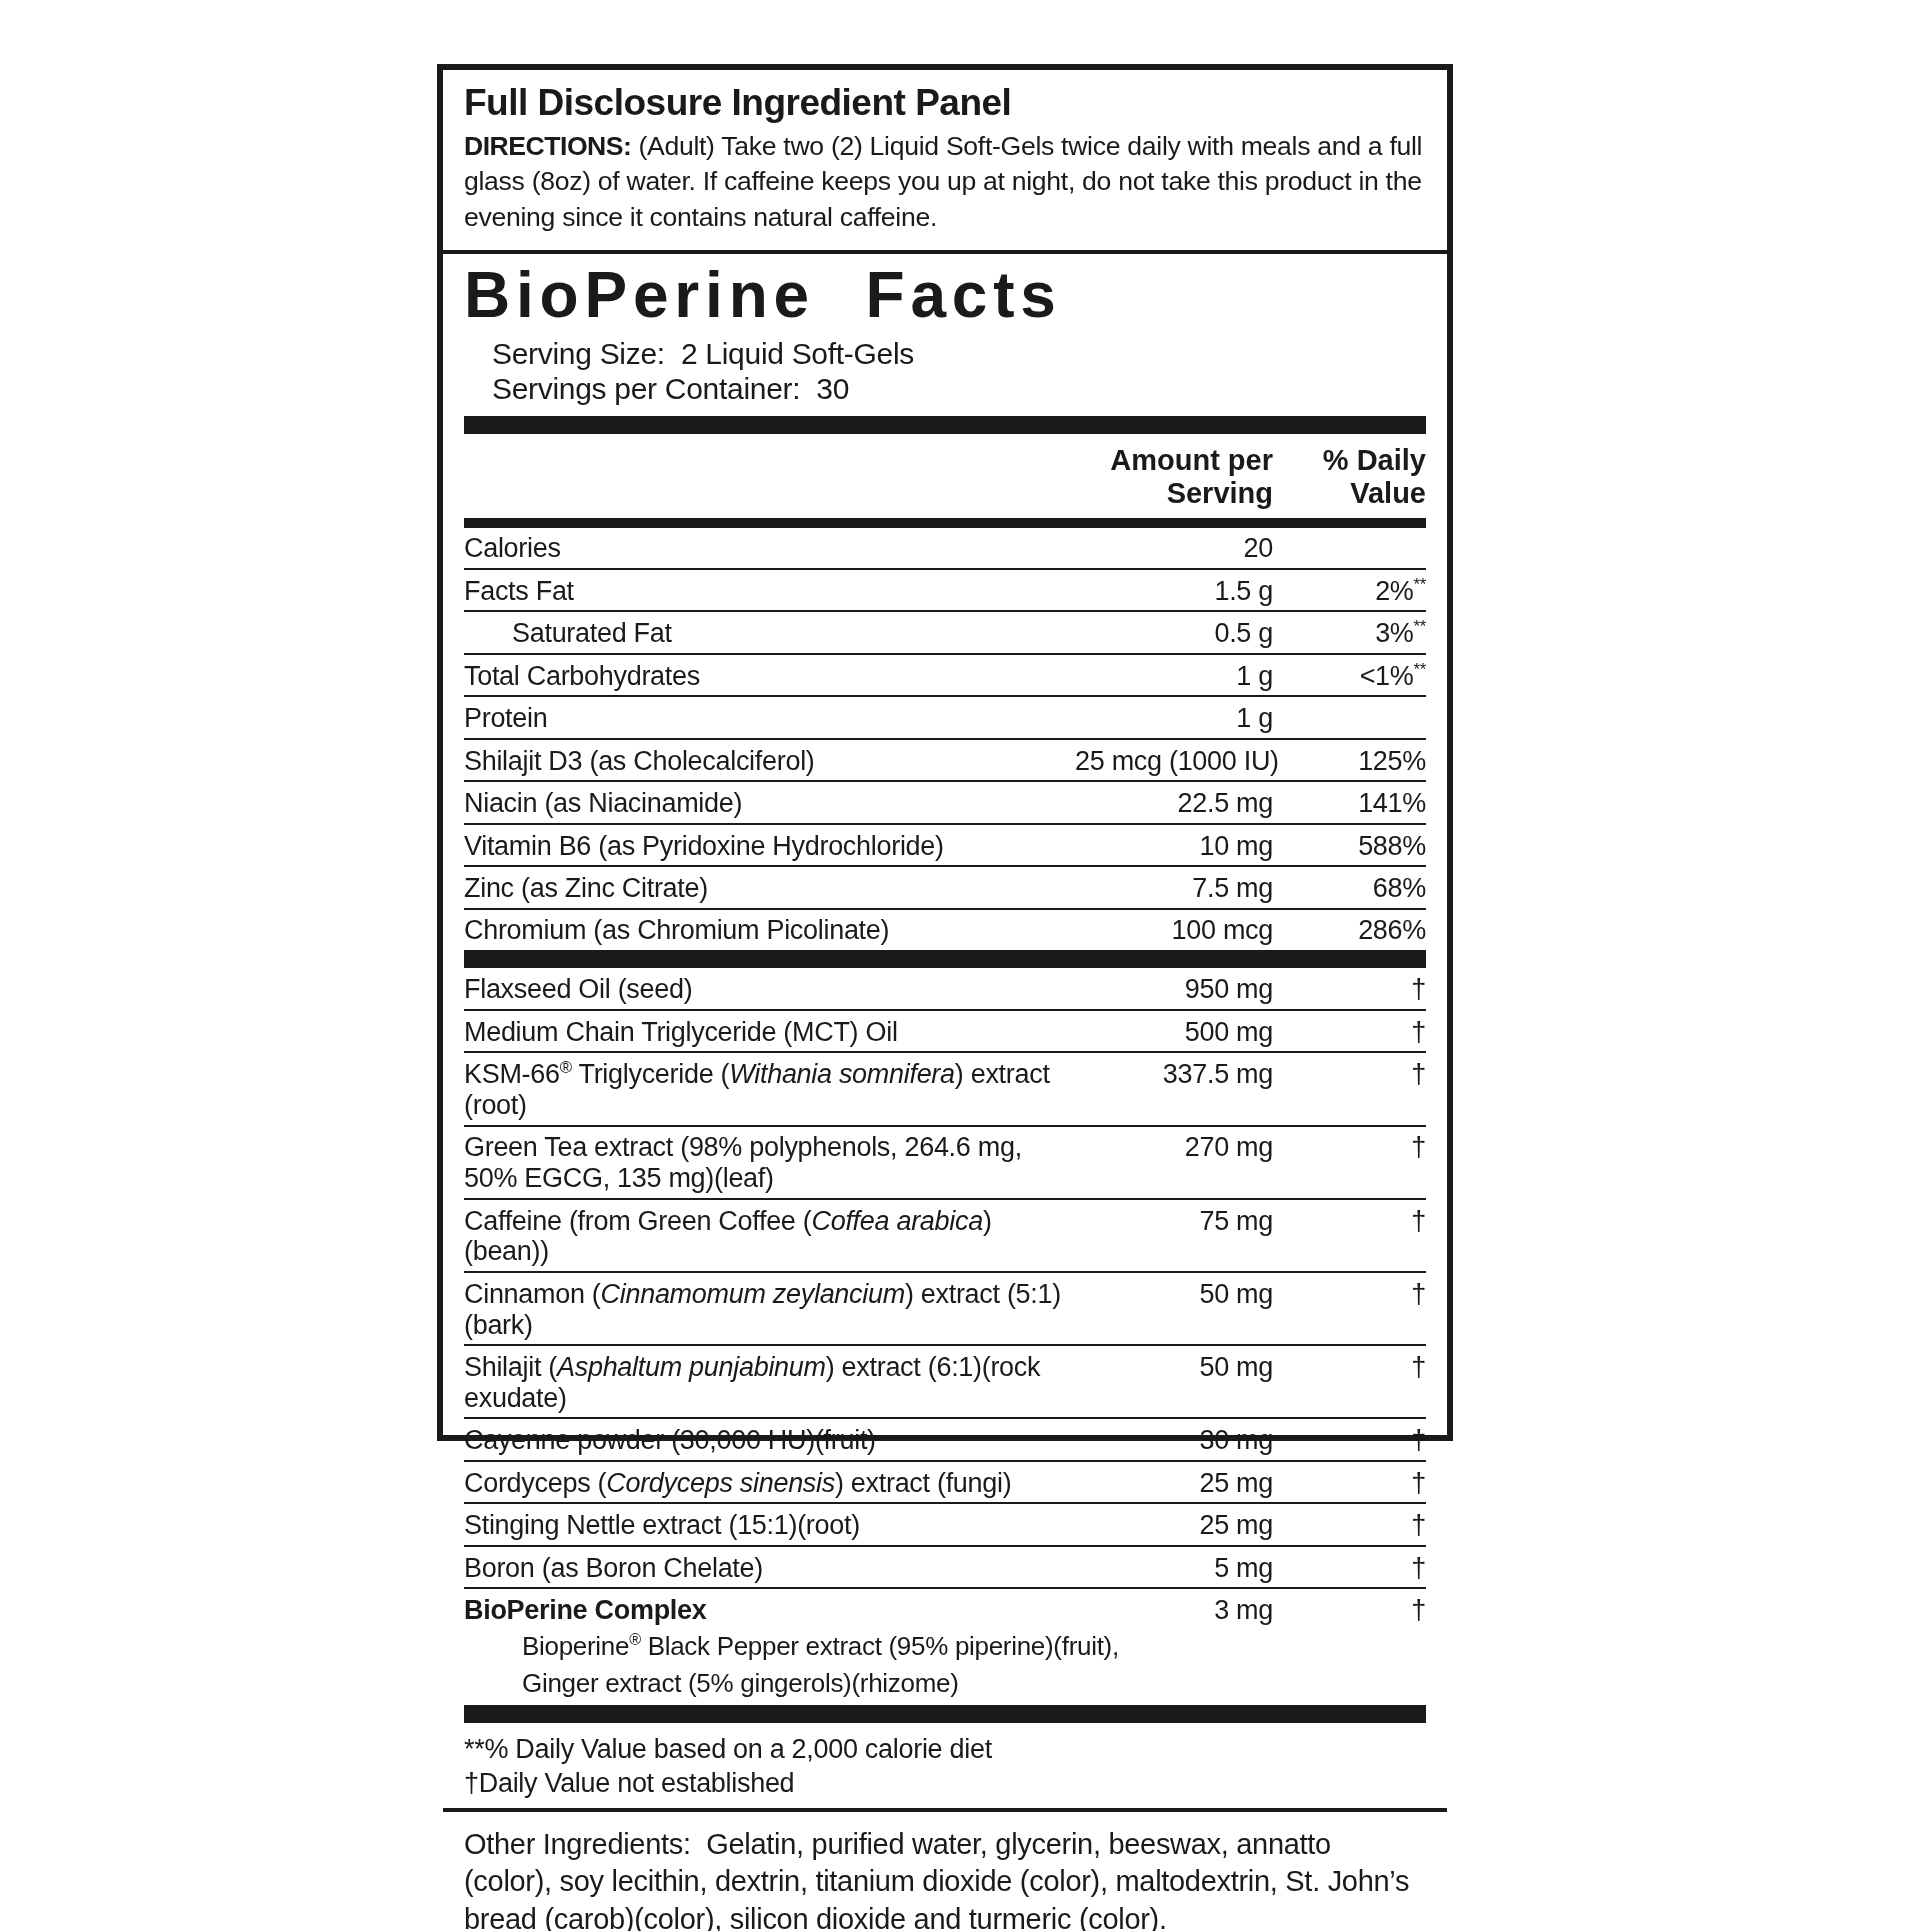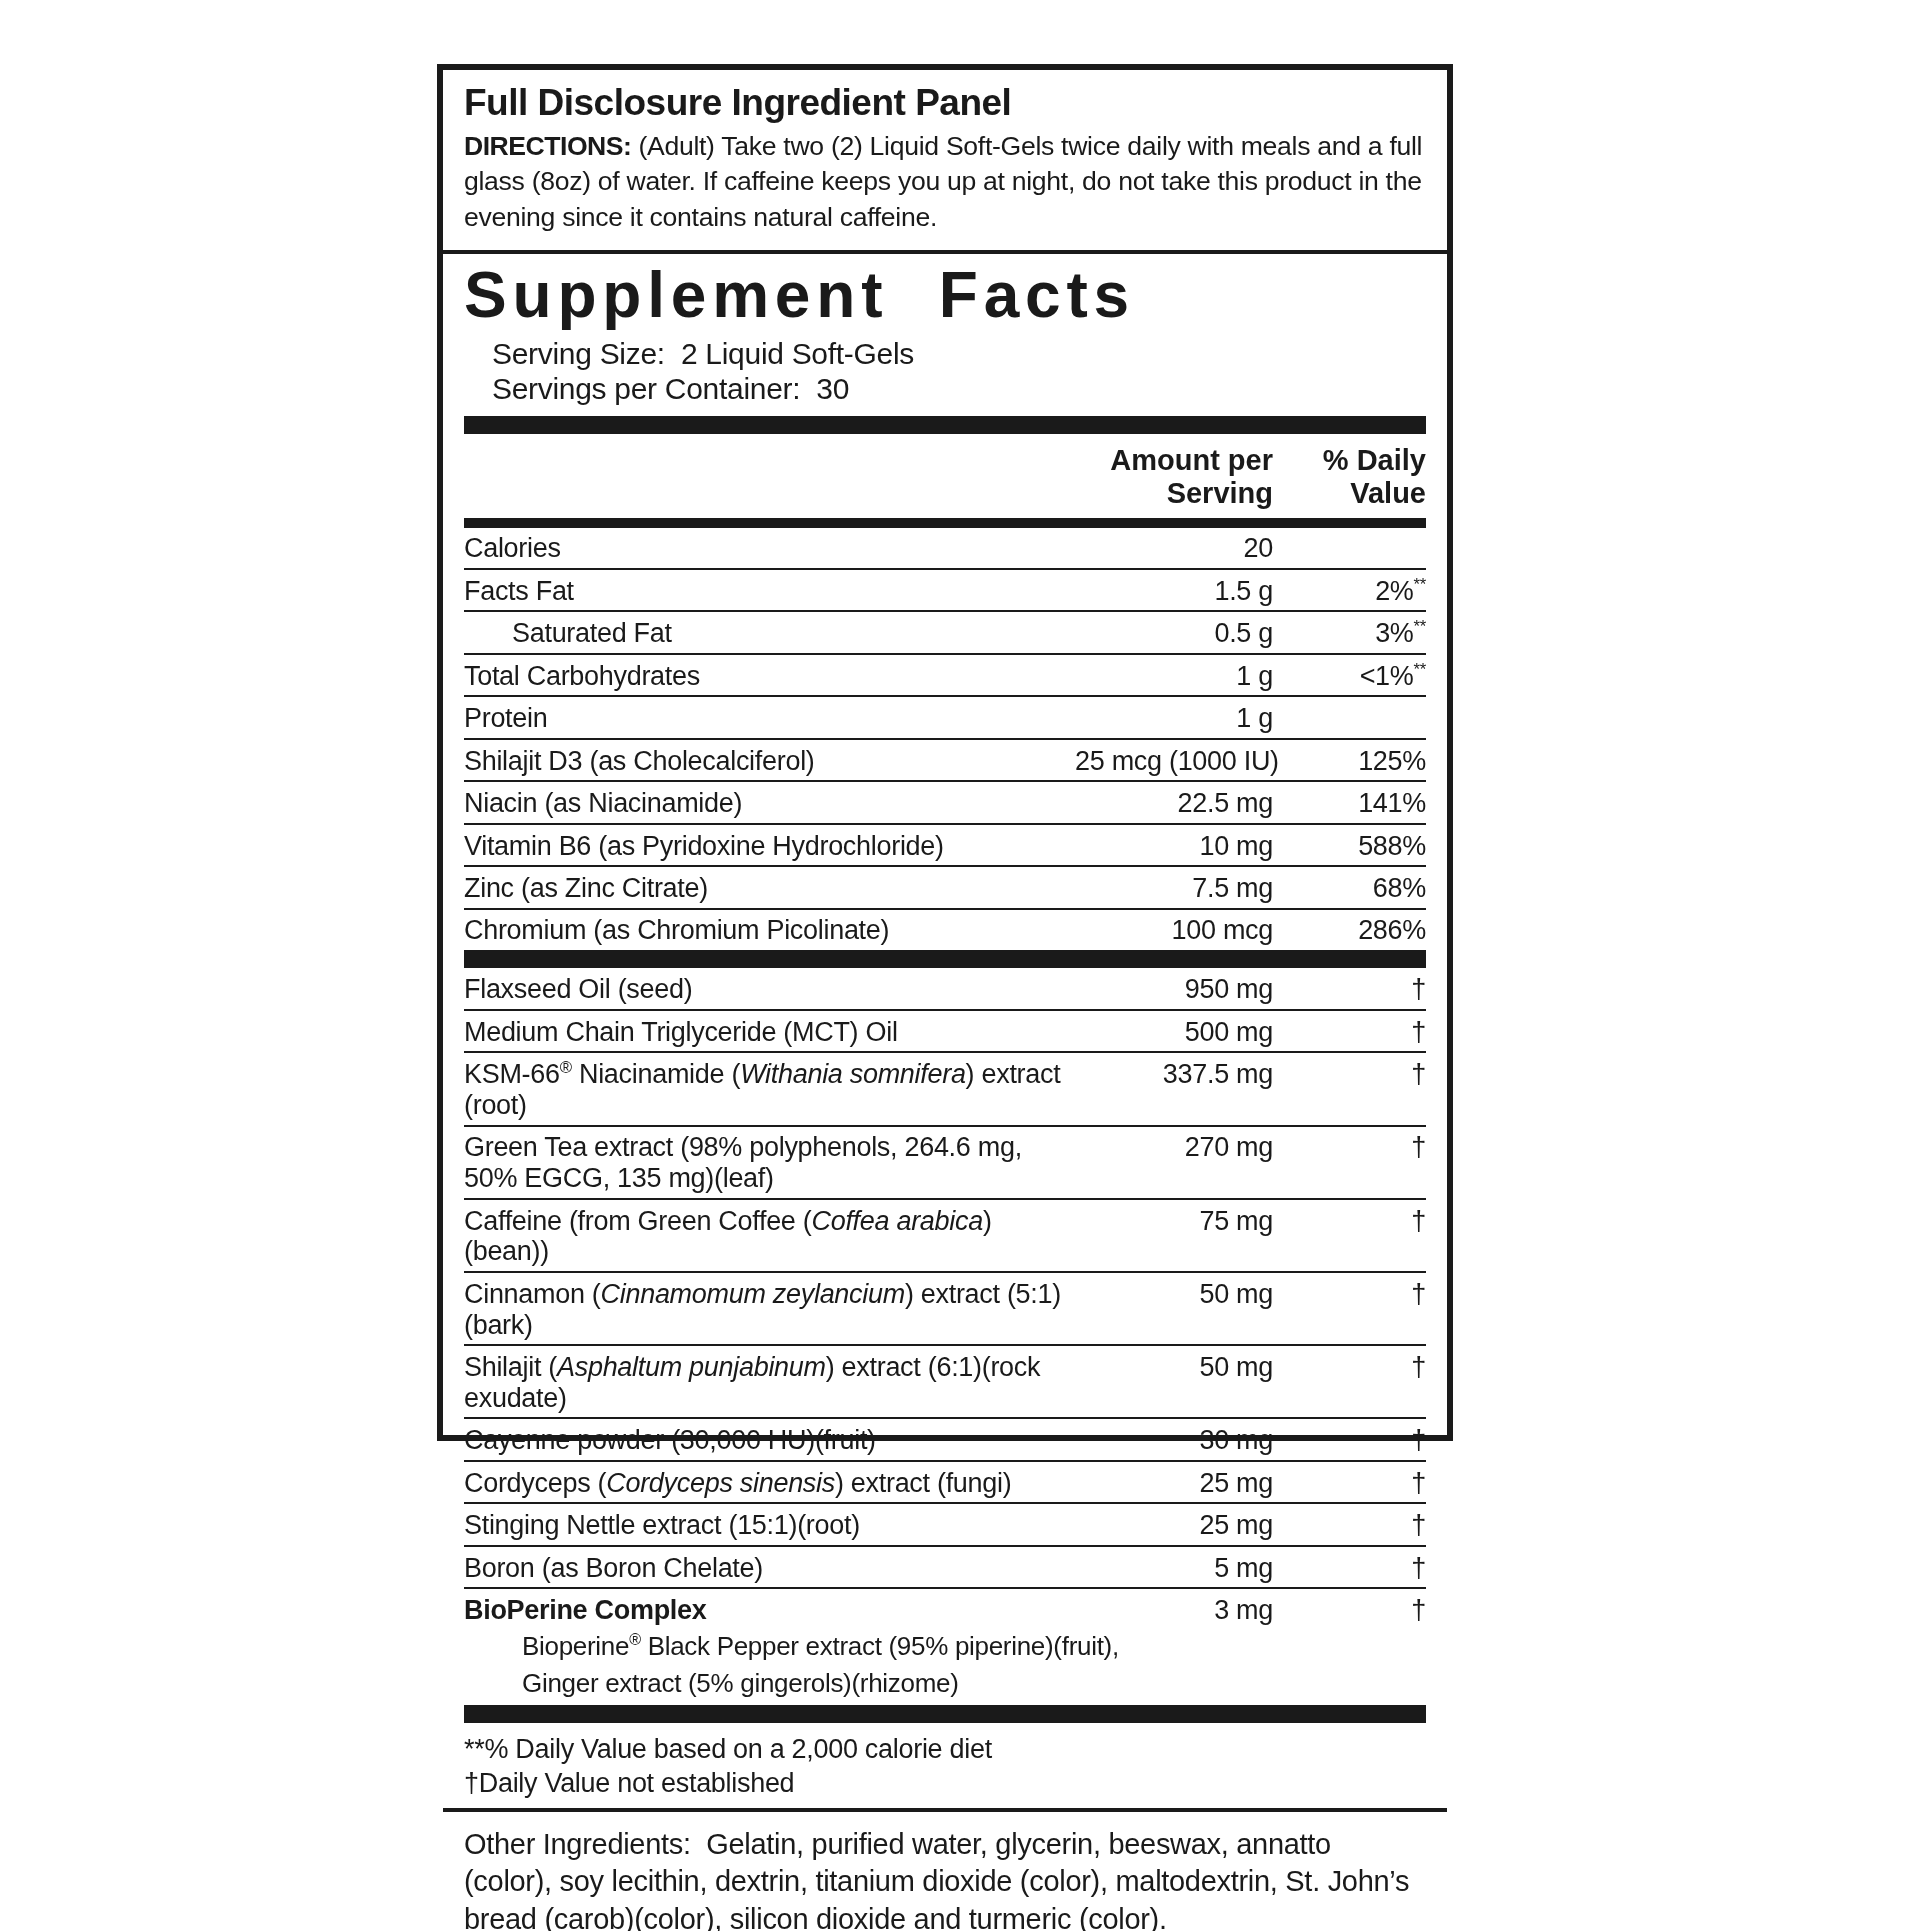--- a/index.html
+++ b/index.html
@@ -54,21 +54,21 @@
 
   <div class="sec-header">
     <div class="fd-title">Full Disclosure Ingredient Panel</div>
     <div class="directions">
       <b>DIRECTIONS:</b>
       <span>(Adult) Take two (2) Liquid Soft-Gels twice daily with meals and a full glass (8oz) of water. If caffeine keeps you up at night, do not take this product in the evening since it contains natural caffeine.</span>
     </div>
   </div>
 
   <div class="sec-facts">
-    <div class="sf-title">Supplement Facts</div>
+    <div class="sf-title">BioPerine Facts</div>
     <div class="serving-line">
       <span>Serving Size:</span>&nbsp;
       <span>2 Liquid Soft-Gels</span>
     </div>
     <div class="serving-line">
       <span>Servings per Container:</span>&nbsp;
       <span>30</span>
     </div>
 
     <div class="bar bar-thick"></div>
@@ -164,21 +164,21 @@
         </div>
         <div class="rowwrap">
           <div class="grid row">
             <div class="cell name"><span>Medium Chain Triglyceride (MCT) Oil</span></div>
             <div class="cell amt">500 mg</div>
             <div class="cell dv">†</div>
           </div>
         </div>
         <div class="rowwrap">
           <div class="grid row">
-            <div class="cell name"><span>KSM-66</span><sup>®</sup><span> Niacinamide (</span><span class="it">Withania somnifera</span><span>) extract (root)</span></div>
+            <div class="cell name"><span>KSM-66</span><sup>®</sup><span> Triglyceride (</span><span class="it">Withania somnifera</span><span>) extract (root)</span></div>
             <div class="cell amt">337.5 mg</div>
             <div class="cell dv">†</div>
           </div>
         </div>
         <div class="rowwrap">
           <div class="grid row">
             <div class="cell name"><span>Green Tea extract (98% polyphenols, 264.6 mg,</span><div>50% EGCG, 135 mg)(leaf)</div></div>
             <div class="cell amt">270 mg</div>
             <div class="cell dv">†</div>
           </div>

